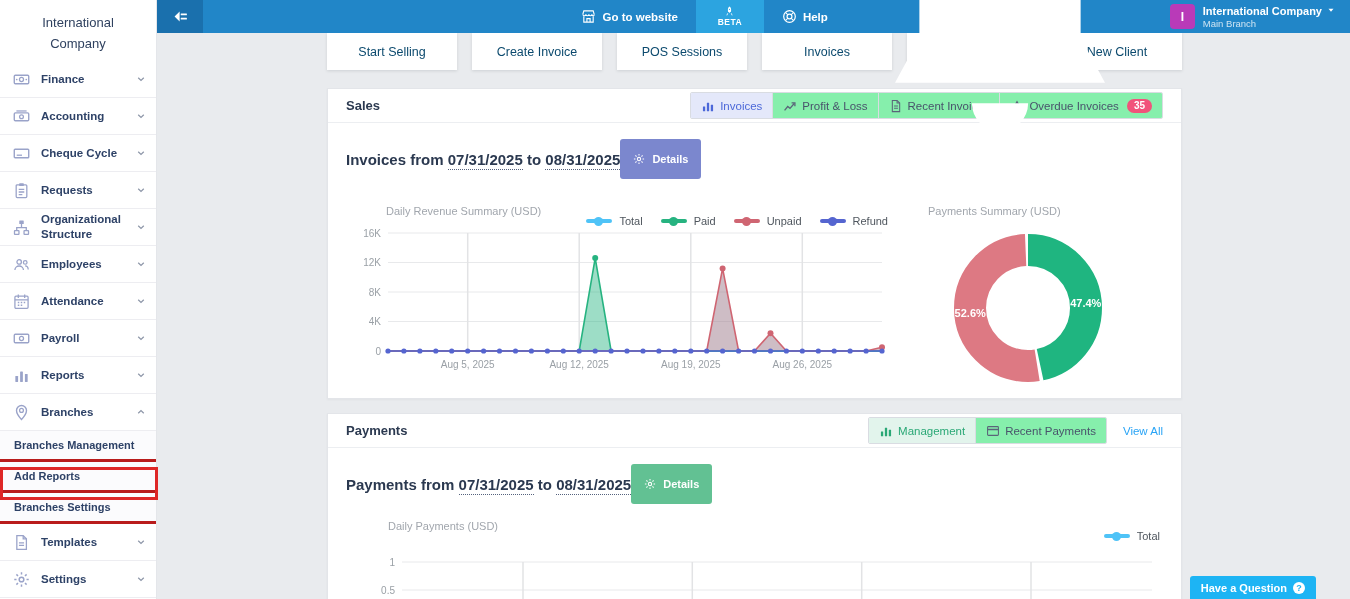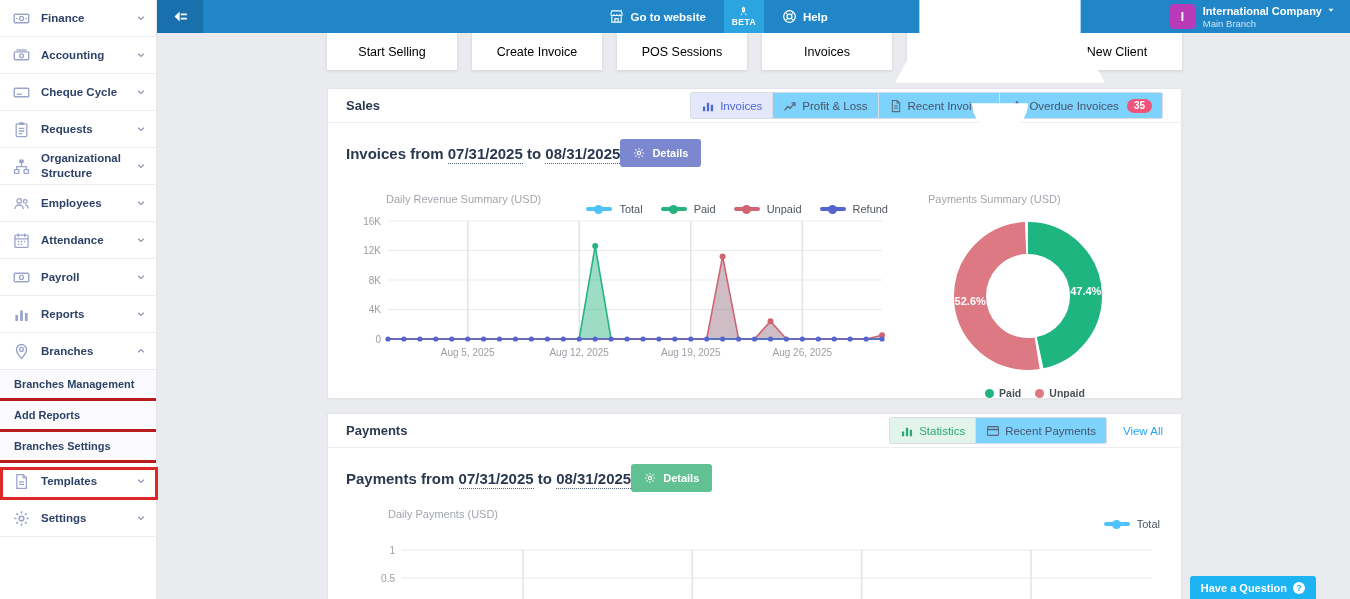--- a/index.html
+++ b/index.html
@@ -7,21 +7,21 @@
   body { position:relative; background:#e9ebee; font-family:"Liberation Sans", sans-serif; }
   .icon svg { display:block; width:100%; height:100%; }
 
   
   .topbar { position:absolute; left:157px; right:0; top:0; height:33px; background:#2186c8; display:flex; align-items:center; z-index:20; }
   .collapse-btn { width:46px; height:33px; background:#1a70ad; display:flex; align-items:center; justify-content:center; cursor:pointer; }
   .collapse-btn .icon { width:17px; height:17px; color:#fff; }
   .tb-right { margin-left:auto; display:flex; align-items:center; height:100%; }
   .tb-item { display:flex; align-items:center; gap:6px; color:#fff; font-size:11.5px; font-weight:700; cursor:pointer; }
   .tb-icon { width:15px; height:15px; color:#fff; }
-  .beta { width:40px; height:33px; margin-left:18px; background:#2ca4e0; display:flex; flex-direction:column; align-items:center; justify-content:center; color:#fff; cursor:pointer; }
+  .beta { width:68px; height:33px; margin-left:18px; background:#2ca4e0; display:flex; flex-direction:column; align-items:center; justify-content:center; color:#fff; cursor:pointer; }
   .beta .icon { width:11px; height:11px; }
   .beta-txt { font-size:8.5px; font-weight:700; letter-spacing:.4px; }
   .help-item { margin-left:18px; }
   .bell-wrap { position:relative; margin:0 20px 0 22px; cursor:pointer; }
   .bell-wrap .icon { width:17px; height:17px; color:#fff; }
   .user-chip { display:flex; align-items:center; gap:8px; margin-right:14px; cursor:pointer; }
   .avatar { width:25px; height:25px; border-radius:4px; background:#b93ab8; color:#fff; font-size:12px; font-weight:700; display:flex; align-items:center; justify-content:center; }
   .uc-name { font-size:11px; font-weight:700; color:#fff; display:flex; align-items:flex-start; gap:4px; }
   .uc-name .caret { width:10px; height:10px; color:#fff; }
   .uc-branch { font-size:9.5px; color:rgba(255,255,255,.78); margin-top:1px; }
@@ -32,43 +32,43 @@
   .side-item { display:flex; align-items:center; min-height:37px; padding:3px 9px 3px 13px; border-bottom:1px solid #ededf1; cursor:pointer; background:#fff; }
   .side-item .icon { width:17px; height:17px; color:#9aa3c9; flex:none; }
   .side-item .lbl { flex:1; margin-left:11px; font-size:11.5px; font-weight:700; color:#2e4267; line-height:1.3; }
   .side-item .chev { width:12px; height:12px; color:#8d96a8; flex:none; }
   .sub-item { display:flex; align-items:center; min-height:31px; padding:0 10px 0 14px; background:#fbfbfd; border-bottom:3px solid #b91c1c; font-size:11px; font-weight:700; color:#2e4267; cursor:pointer; }
   .highlight-box { position:absolute; left:0; top:467px; width:158px; height:33px; border:3px solid #de2727; z-index:60; pointer-events:none; }
 
   
   .content { position:absolute; left:327px; top:33px; width:855px; }
   .cards { display:flex; gap:15px; }
-  .card { width:130px; height:37px; background:#fff; display:flex; align-items:center; justify-content:center; font-size:12.5px; color:#000000; box-shadow:0 1px 3px rgba(40,50,60,.14); cursor:pointer; }
+  .card { width:130px; height:37px; background:#fff; display:flex; align-items:center; justify-content:center; font-size:12.5px; color:#0c4a6e; box-shadow:0 1px 3px rgba(40,50,60,.14); cursor:pointer; }
 
   .panel { background:#fff; border:1px solid #e3e5e9; box-shadow:0 1px 2px rgba(0,0,0,.04); }
   .sales-panel { margin-top:18px; height:311px; overflow:hidden; }
   .payments-panel { margin-top:14px; height:320px; }
   .panel-head { height:34px; display:flex; align-items:center; padding:0 18px; border-bottom:1px solid #eceef1; }
   .panel-title { font-size:13px; font-weight:700; color:#2b3950; }
   .tabs { margin-left:auto; display:flex; align-items:stretch; border:1px solid #d9dce2; border-radius:2px; overflow:hidden; background:#fff; }
-  .tab { display:flex; align-items:center; gap:5px; padding:0 10px; height:25px; font-size:11.5px; color:#49536b; border-right:1px solid #d9dce2; cursor:pointer; background:#7dd3fc; white-space:nowrap; }
+  .tab { display:flex; align-items:center; gap:5px; padding:0 10px; height:25px; font-size:11.5px; color:#49536b; border-right:1px solid #d9dce2; cursor:pointer; background:#86efac; white-space:nowrap; }
   .tab:last-child { border-right:none; }
   .tab .icon { width:14px; height:14px; color:#5a6479; }
   .tab.active-blue { background:#e4e8fa; color:#4c68d9; }
   .tab.active-blue .icon { color:#4c68d9; }
   .tab.active-green { background:#e2f4ec; color:#2aa876; }
   .tab.active-green .icon { color:#2aa876; }
   .badge-pill { background:#f1537b; color:#fff; font-size:10px; font-weight:700; border-radius:9px; padding:2px 7px; margin-left:3px; line-height:1; }
   .view-all { margin-left:16px; font-size:11.5px; color:#29a4f6; cursor:pointer; }
 
   .panel-body { padding:16px 18px 0; }
   .sub-head { display:flex; align-items:center; gap:0; }
   .sub-title { font-size:15px; font-weight:700; color:#2b3950; }
   .date { border-bottom:1px dotted #55627d; padding-bottom:1px; cursor:pointer; }
-  .btn { display:inline-flex; align-items:center; gap:7px; height:28px; padding:0 13px; border-radius:3px; color:#fff; font-size:11px; font-weight:700; cursor:pointer; border:none; font-family:inherit; }
+  .btn { display:inline-flex; align-items:center; gap:7px; height:40px; padding:0 13px; border-radius:3px; color:#fff; font-size:11px; font-weight:700; cursor:pointer; border:none; font-family:inherit; }
   .btn .icon { width:12px; height:12px; color:#fff; }
   .btn-indigo { background:#7b87ce; }
   .btn-green { background:#62c193; }
 
   .charts-row { display:flex; margin-top:26px; }
   .chart-col { width:548px; }
   .chart-head { display:flex; height:22px; }
   .chart-title { font-size:11px; color:#a1a6ad; margin-left:40px; align-self:flex-start; }
   .legend { margin-left:auto; display:flex; gap:18px; align-items:center; align-self:flex-end; padding-right:6px; }
   .legend-item { display:flex; align-items:center; gap:7px; font-size:11px; color:#4f565e; }
@@ -151,20 +151,24 @@
               </svg>
             </span>
         </div>
         <div class="uc-branch">Main Branch</div>
       </div>
     </div>
   </div>
 </div>
 
 <aside class="sidebar">
+  <div class="sidebar-header">
+    <div>International</div>
+    <div>Company</div>
+  </div>
   <nav id="side-menu">
       <div class="side-item">
         <span class="icon">
           <svg viewBox="0 0 16 16" fill="none" stroke="currentColor" stroke-width="1.3">
             <rect x="1.2" y="4" width="13.6" height="8" rx="1"></rect>
             <circle cx="8" cy="8" r="1.9" stroke-width="1.2"></circle>
             <path d="M3.5 8h.01M12.5 8h.01" stroke-width="1.6" stroke-linecap="round"></path>
           </svg>
         </span>
         <span class="lbl">Finance</span>
@@ -531,21 +535,21 @@
       <span class="panel-title">Payments</span>
       <div class="tabs" id="pay-tabs">
           <div class="tab active-green">
             <span class="icon">
               <svg viewBox="0 0 16 16" fill="currentColor">
                 <rect x="2.2" y="8.5" width="2.6" height="5.5" rx=".4"></rect>
                 <rect x="6.7" y="4.2" width="2.6" height="9.8" rx=".4"></rect>
                 <rect x="11.2" y="6.5" width="2.6" height="7.5" rx=".4"></rect>
               </svg>
             </span>
-            <span>Statistics</span>
+            <span>Management</span>
           </div>
           <div class="tab">
             <span class="icon">
               <svg viewBox="0 0 16 16" fill="none" stroke="currentColor" stroke-width="1.2">
                 <rect x="1.8" y="3" width="12.4" height="10" rx="1"></rect>
                 <path d="M1.8 6.2h12.4" stroke-width="1.8"></path>
               </svg>
             </span>
             <span>Recent Payments</span>
           </div>

